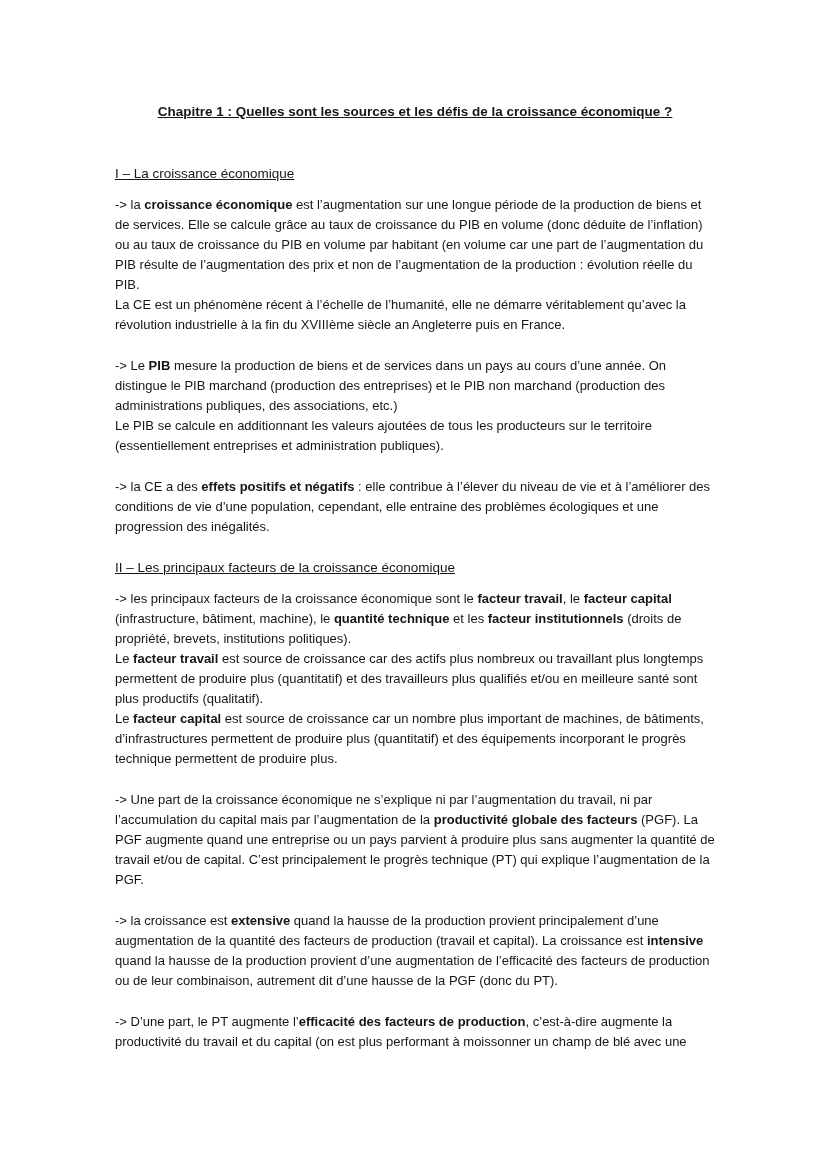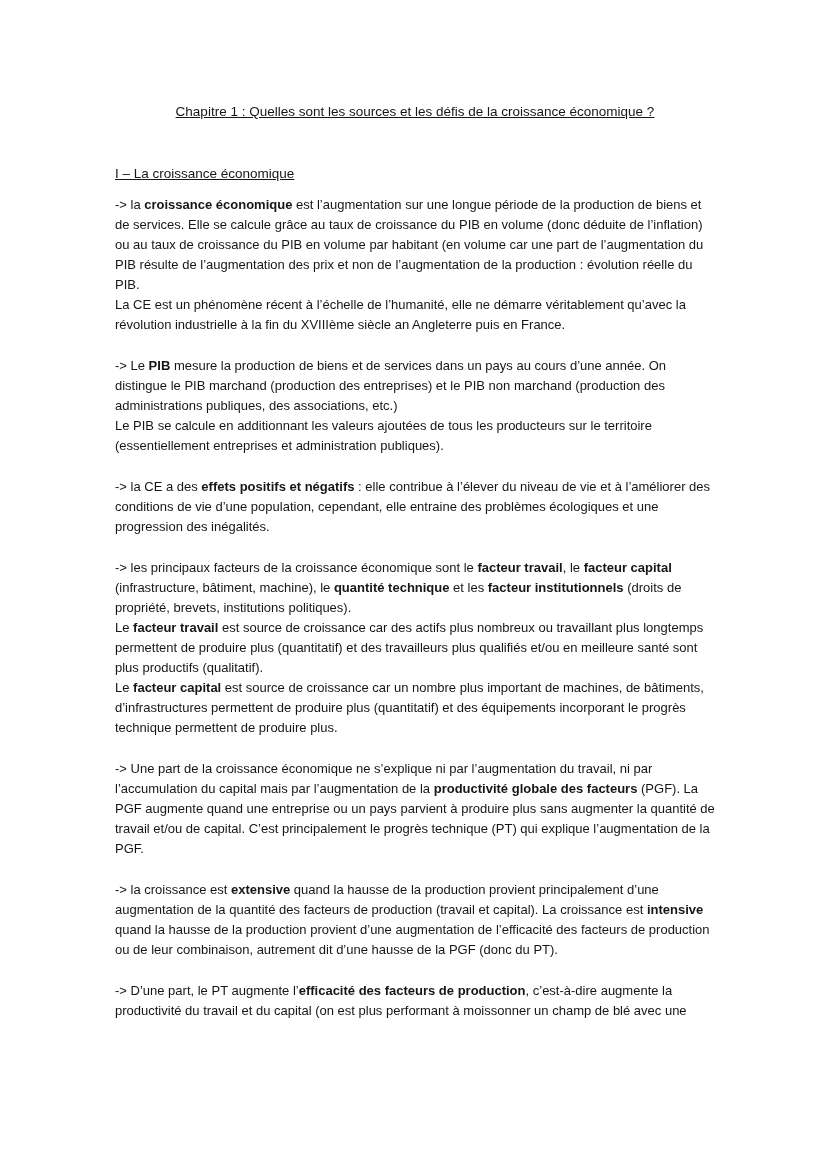--- a/index.html
+++ b/index.html
@@ -15,21 +15,21 @@
   }
   .page {
     box-sizing: border-box;
     width: 828px;
     min-height: 1171px;
     padding: 102px 97px 60px 99px;
     background: #ffffff;
   }
   .doc-title {
     font-size: 13.5px;
-    font-weight: 400;
+    font-weight: 700;
     text-align: center;
     text-decoration: underline;
     margin: 0 0 42px 0;
     line-height: 20px;
   }
   .section-heading {
     font-size: 13.5px;
     font-weight: 400;
     text-decoration: underline;
     margin: 20px 0 11px 0;
@@ -57,20 +57,21 @@
   <section>
     <h2 class="section-heading">I – La croissance économique</h2>
     <p class="para">-&gt; la <strong>croissance économique</strong> est l’augmentation sur une longue période de la production de biens et de services. Elle se calcule grâce au taux de croissance du PIB en volume (donc déduite de l’inflation) ou au taux de croissance du PIB en volume par habitant (en volume car une part de l’augmentation du PIB résulte de l’augmentation des prix et non de l’augmentation de la production : évolution réelle du PIB.
 La CE est un phénomène récent à l’échelle de l’humanité, elle ne démarre véritablement qu’avec la révolution industrielle à la fin du XVIIIème siècle an Angleterre puis en France.</p>
     <p class="para">-&gt; Le <strong>PIB</strong> mesure la production de biens et de services dans un pays au cours d’une année. On distingue le PIB marchand (production des entreprises) et le PIB non marchand (production des administrations publiques, des associations, etc.)
 Le PIB se calcule en additionnant les valeurs ajoutées de tous les producteurs sur le territoire (essentiellement entreprises et administration publiques).</p>
     <p class="para">-&gt; la CE a des <strong>effets positifs et négatifs</strong> : elle contribue à l’élever du niveau de vie et à l’améliorer des conditions de vie d’une population, cependant, elle entraine des problèmes écologiques et une progression des inégalités.</p>
   </section>
 
   <section>
+    <h2 class="section-heading">II – Les principaux facteurs de la croissance économique</h2>
     <p class="para">-&gt; les principaux facteurs de la croissance économique sont le <strong>facteur travail</strong>, le <strong>facteur capital</strong> (infrastructure, bâtiment, machine), le <strong>quantité technique</strong> et les <strong>facteur institutionnels</strong> (droits de propriété, brevets, institutions politiques).
 Le <strong>facteur travail</strong> est source de croissance car des actifs plus nombreux ou travaillant plus longtemps permettent de produire plus (quantitatif) et des travailleurs plus qualifiés et/ou en meilleure santé sont plus productifs (qualitatif).
 Le <strong>facteur capital</strong> est source de croissance car un nombre plus important de machines, de bâtiments, d’infrastructures permettent de produire plus (quantitatif) et des équipements incorporant le progrès technique permettent de produire plus.</p>
     <p class="para">-&gt; Une part de la croissance économique ne s’explique ni par l’augmentation du travail, ni par l’accumulation du capital mais par l’augmentation de la <strong>productivité globale des facteurs</strong> (PGF). La PGF augmente quand une entreprise ou un pays parvient à produire plus sans augmenter la quantité de travail et/ou de capital. C’est principalement le progrès technique (PT) qui explique l’augmentation de la PGF.</p>
     <p class="para">-&gt; la croissance est <strong>extensive</strong> quand la hausse de la production provient principalement d’une augmentation de la quantité des facteurs de production (travail et capital). La croissance est <strong>intensive</strong> quand la hausse de la production provient d’une augmentation de l’efficacité des facteurs de production ou de leur combinaison, autrement dit d’une hausse de la PGF (donc du PT).</p>
     <p class="para">-&gt; D’une part, le PT augmente l’<strong>efficacité des facteurs de production</strong>, c’est-à-dire augmente la productivité du travail et du capital (on est plus performant à moissonner un champ de blé avec une</p>
   </section>
 
 </main>
 

